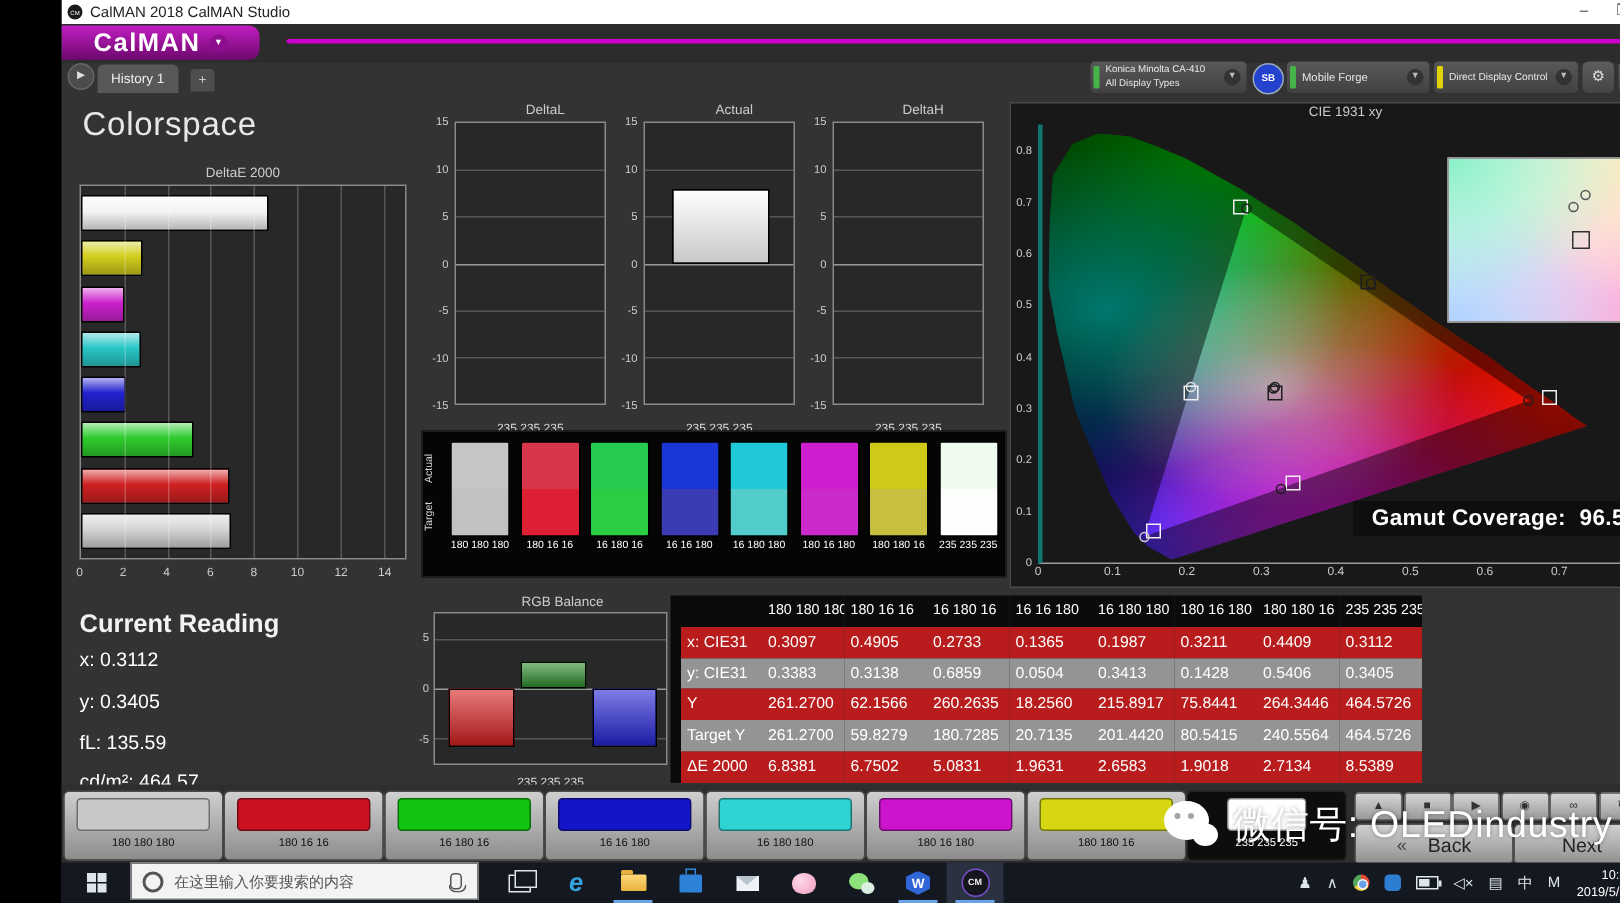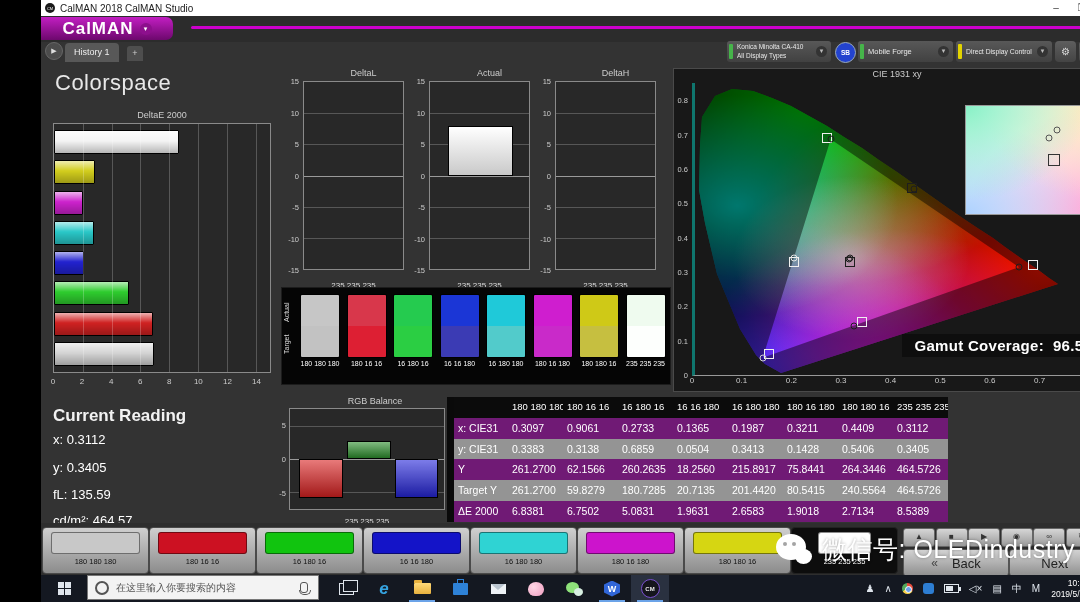--- a/index.html
+++ b/index.html
@@ -82,21 +82,21 @@
       radial-gradient(at 100% 100%, rgba(255,155,210,.95), rgba(255,155,210,0) 70%), #fdfdfd;}
   
   .rgbw{position:absolute;left:232px;top:396px;width:176px;height:132px;}
   .rgbw .plot{left:16px;right:4px;top:12px;bottom:18px;}
   .rgb-bar{position:absolute;width:27%;border:1px solid #000;}
   
   .mtable{position:absolute;left:406px;top:397px;width:494px;height:125px;border-left:7px solid #0a0a0a;
     display:grid;grid-template-columns:54px repeat(8,1fr);grid-auto-rows:20.8px;font-size:10.5px;color:#fff;}
   .mtable .cell{padding-left:4px;line-height:20.8px;white-space:nowrap;overflow:hidden;}
   .row-h{background:#0b0b0b;font-size:9.5px;}
-  .row-a{background:#701a75;}
+  .row-a{background:#b91c1c;}
   .row-b{background:#949494;}
   
   .patch-btn{position:absolute;top:527px;width:105px;height:45px;border:1px solid #4a4a4a;border-radius:4px;
     background:linear-gradient(#cfcfcf,#8c8c8c);}
   .patch-btn .pp{margin:4px 8px 0;height:20px;border-radius:3px;border:1px solid rgba(0,0,0,.45);}
   .patch-btn .pl{text-align:center;font-size:7.5px;color:#111;margin-top:3px;}
   .patch-btn.sel{background:#0d0d0d;border-color:#222;}
   .patch-btn.sel .pp{margin:4px 26px 0;}
   .patch-btn.sel .pl{color:#fff;}
   
@@ -497,21 +497,21 @@
       <div class="cell row-h">180 180 180</div>
       <div class="cell row-h">180 16 16</div>
       <div class="cell row-h">16 180 16</div>
       <div class="cell row-h">16 16 180</div>
       <div class="cell row-h">16 180 180</div>
       <div class="cell row-h">180 16 180</div>
       <div class="cell row-h">180 180 16</div>
       <div class="cell row-h">235 235 235</div>
       <div class="cell row-a">x: CIE31</div>
       <div class="cell row-a">0.3097</div>
-      <div class="cell row-a">0.9061</div>
+      <div class="cell row-a">0.4905</div>
       <div class="cell row-a">0.2733</div>
       <div class="cell row-a">0.1365</div>
       <div class="cell row-a">0.1987</div>
       <div class="cell row-a">0.3211</div>
       <div class="cell row-a">0.4409</div>
       <div class="cell row-a">0.3112</div>
       <div class="cell row-b">y: CIE31</div>
       <div class="cell row-b">0.3383</div>
       <div class="cell row-b">0.3138</div>
       <div class="cell row-b">0.6859</div>

